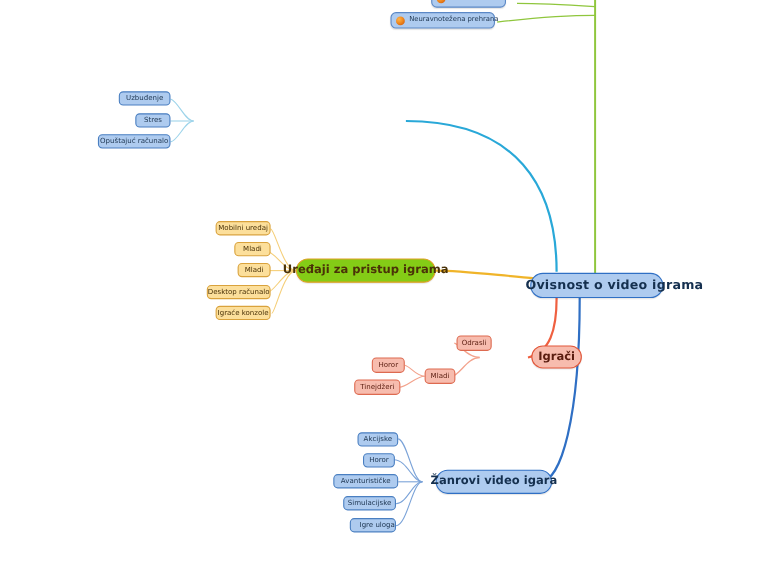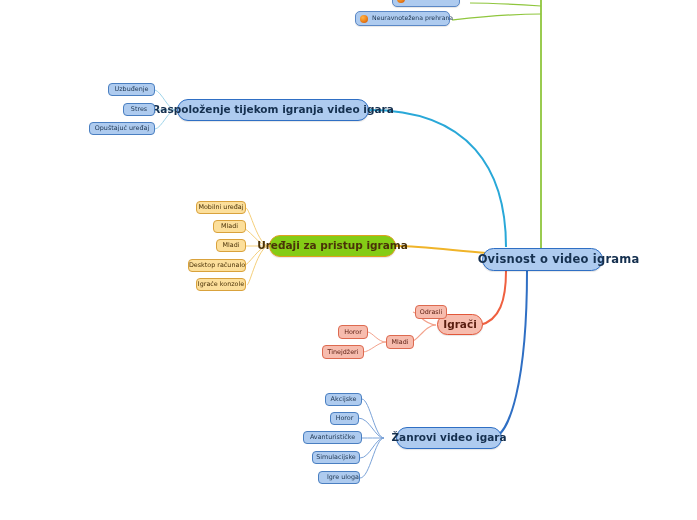--- a/index.html
+++ b/index.html
@@ -73,20 +73,21 @@
   
   .n-main-red {
     background: #f7bcae;
     border-color: #e2573a;
     border-width: 1.5px;
     border-radius: 11px;
     color: #5a1d10;
     font-size: 10.5px;
     font-weight: bold;
     box-shadow: 0 1px 1px rgba(0,0,0,0.10);
+    margin-left: 46px;
   }
   
   .n-leaf-blue {
     background: #aecbef;
     border-color: #4a7fc1;
     border-width: 1px;
     border-radius: 4px;
     color: #1d3550;
     font-size: 6.4px;
   }
@@ -181,32 +182,29 @@
 
   <div class="node n-topnode" style="left:355px; top:11px; width:95px; height:15px;">
     <span class="bullet-icon"></span>
     <span>Neuravnotežena prehrana</span>
   </div>
 
   <div class="node n-root" style="left:482px; top:248px; width:121px; height:23px;padding-left:32px;">
     <span>Ovisnost o video igrama</span>
   </div>
 
-  <div class="node n-main-blue" style="left:177px; top:99px; width:192px; height:22px;">
-    <span>Raspoloženje tijekom igranja video igara</span>
-  </div>
 
   <div class="node n-leaf-blue" style="left:108px; top:83px; width:47px; height:13px;">
     <span>Uzbuđenje</span>
   </div>
   <div class="node n-leaf-blue" style="left:123px; top:103px; width:32px; height:13px;">
     <span>Stres</span>
   </div>
   <div class="node n-leaf-blue" style="left:89px; top:122px; width:66px; height:13px;">
-    <span>Opuštajuć uređaj</span>
+    <span>Opuštajuć računalo</span>
   </div>
 
   <div class="node n-main-orange" style="left:269px; top:235px; width:127px; height:22px;">
     <span>Uređaji za pristup igrama</span>
   </div>
 
   <div class="node n-leaf-orange" style="left:196px; top:201px; width:50px; height:13px;">
     <span>Mobilni uređaj</span>
   </div>
   <div class="node n-leaf-orange" style="left:213px; top:220px; width:33px; height:13px;">

